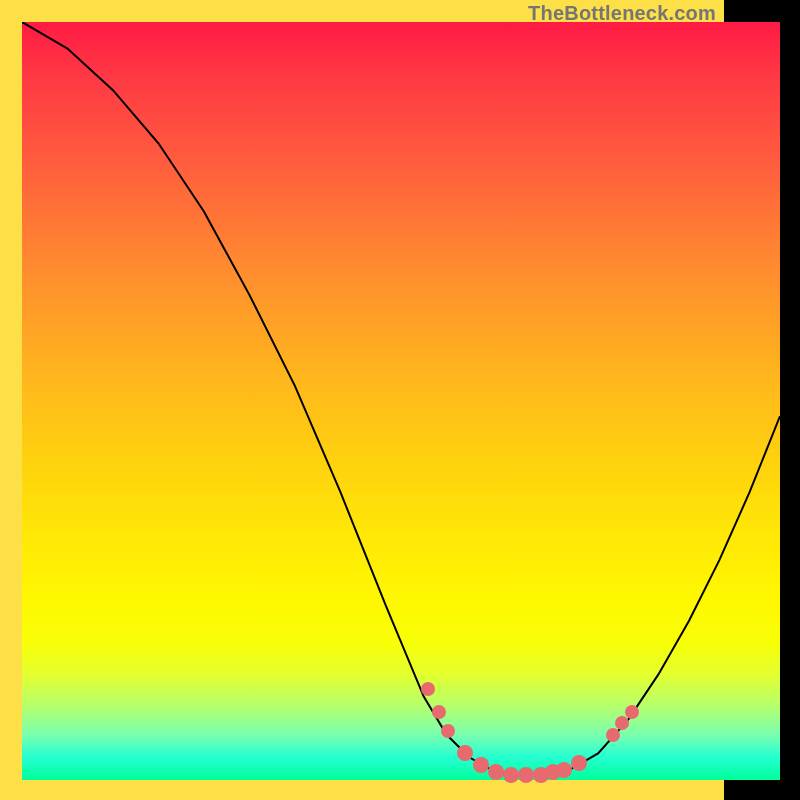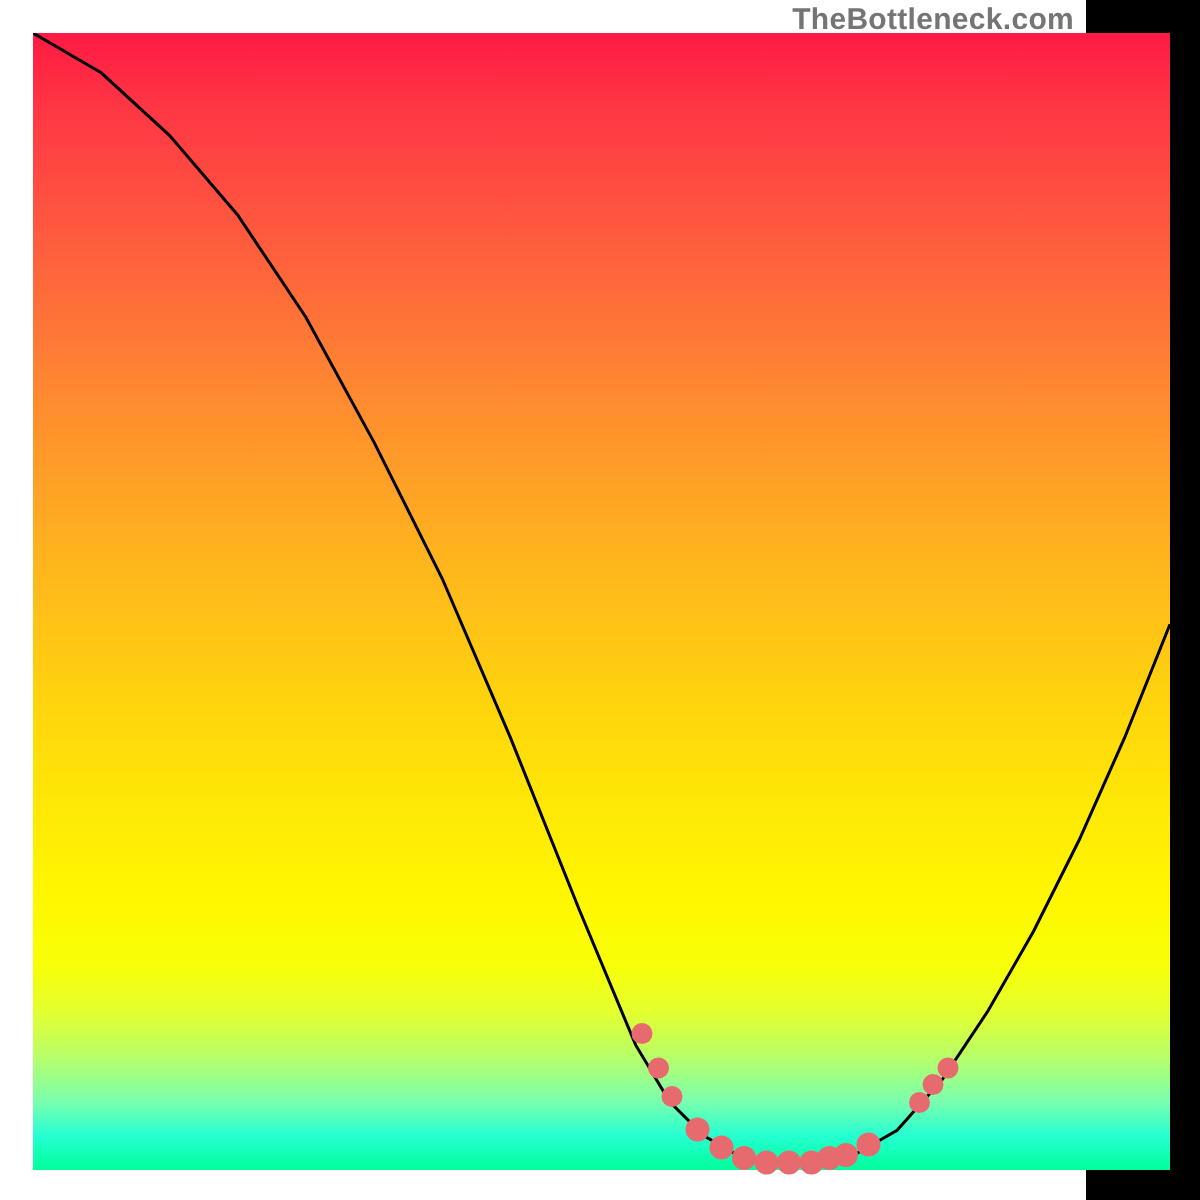--- a/index.html
+++ b/index.html
@@ -8,21 +8,21 @@
     width: 800px;
     height: 800px;
     background: #000;
     font-family: Arial, Helvetica, sans-serif;
     overflow: hidden;
   }
   .stage {
     position: relative;
     width: 724px;
     height: 800px;
-    background: #ffffff;
+    background: #fde047;
   }
   .plot {
     position: absolute;
     left: 22px;
     top: 22px;
     width: 758px;
     height: 758px;
     background: linear-gradient(
       to bottom,
       #ff1a44 0%,

